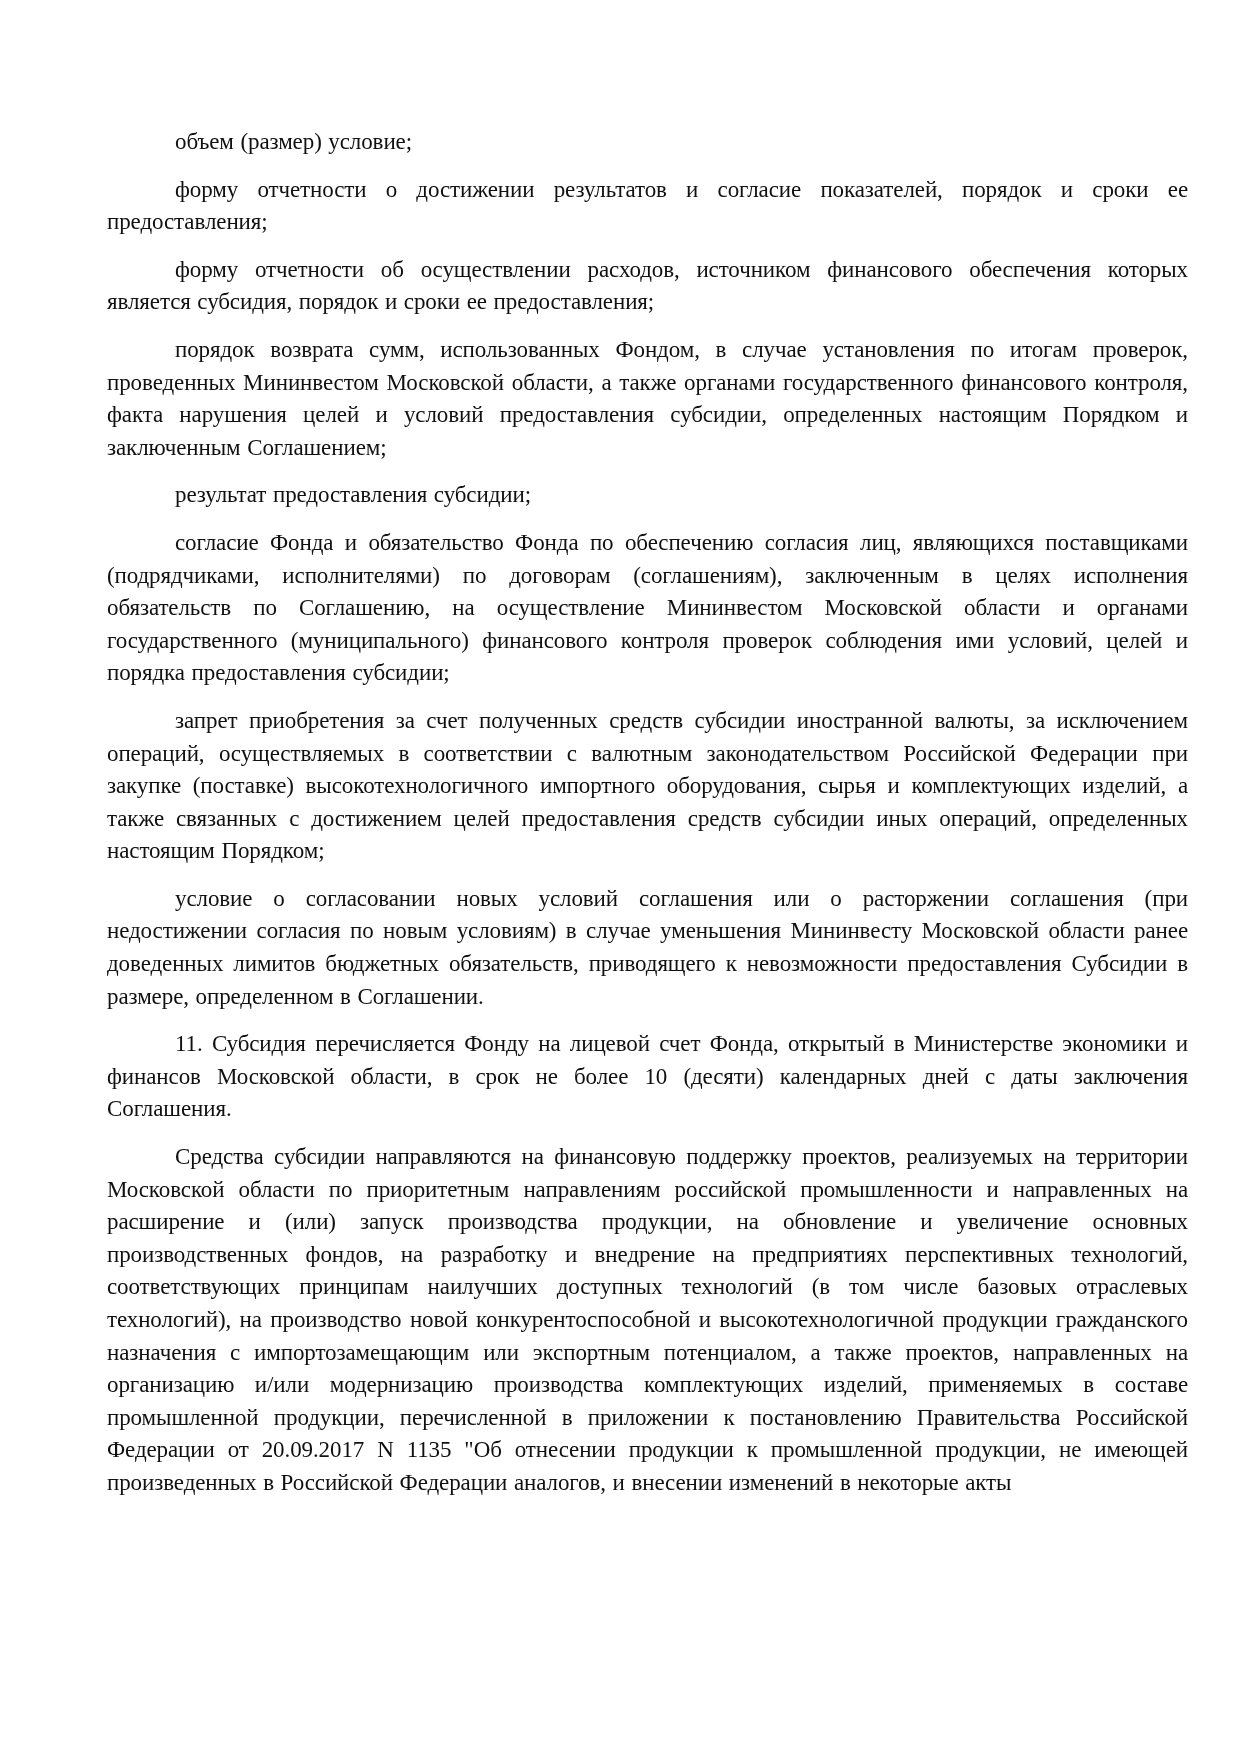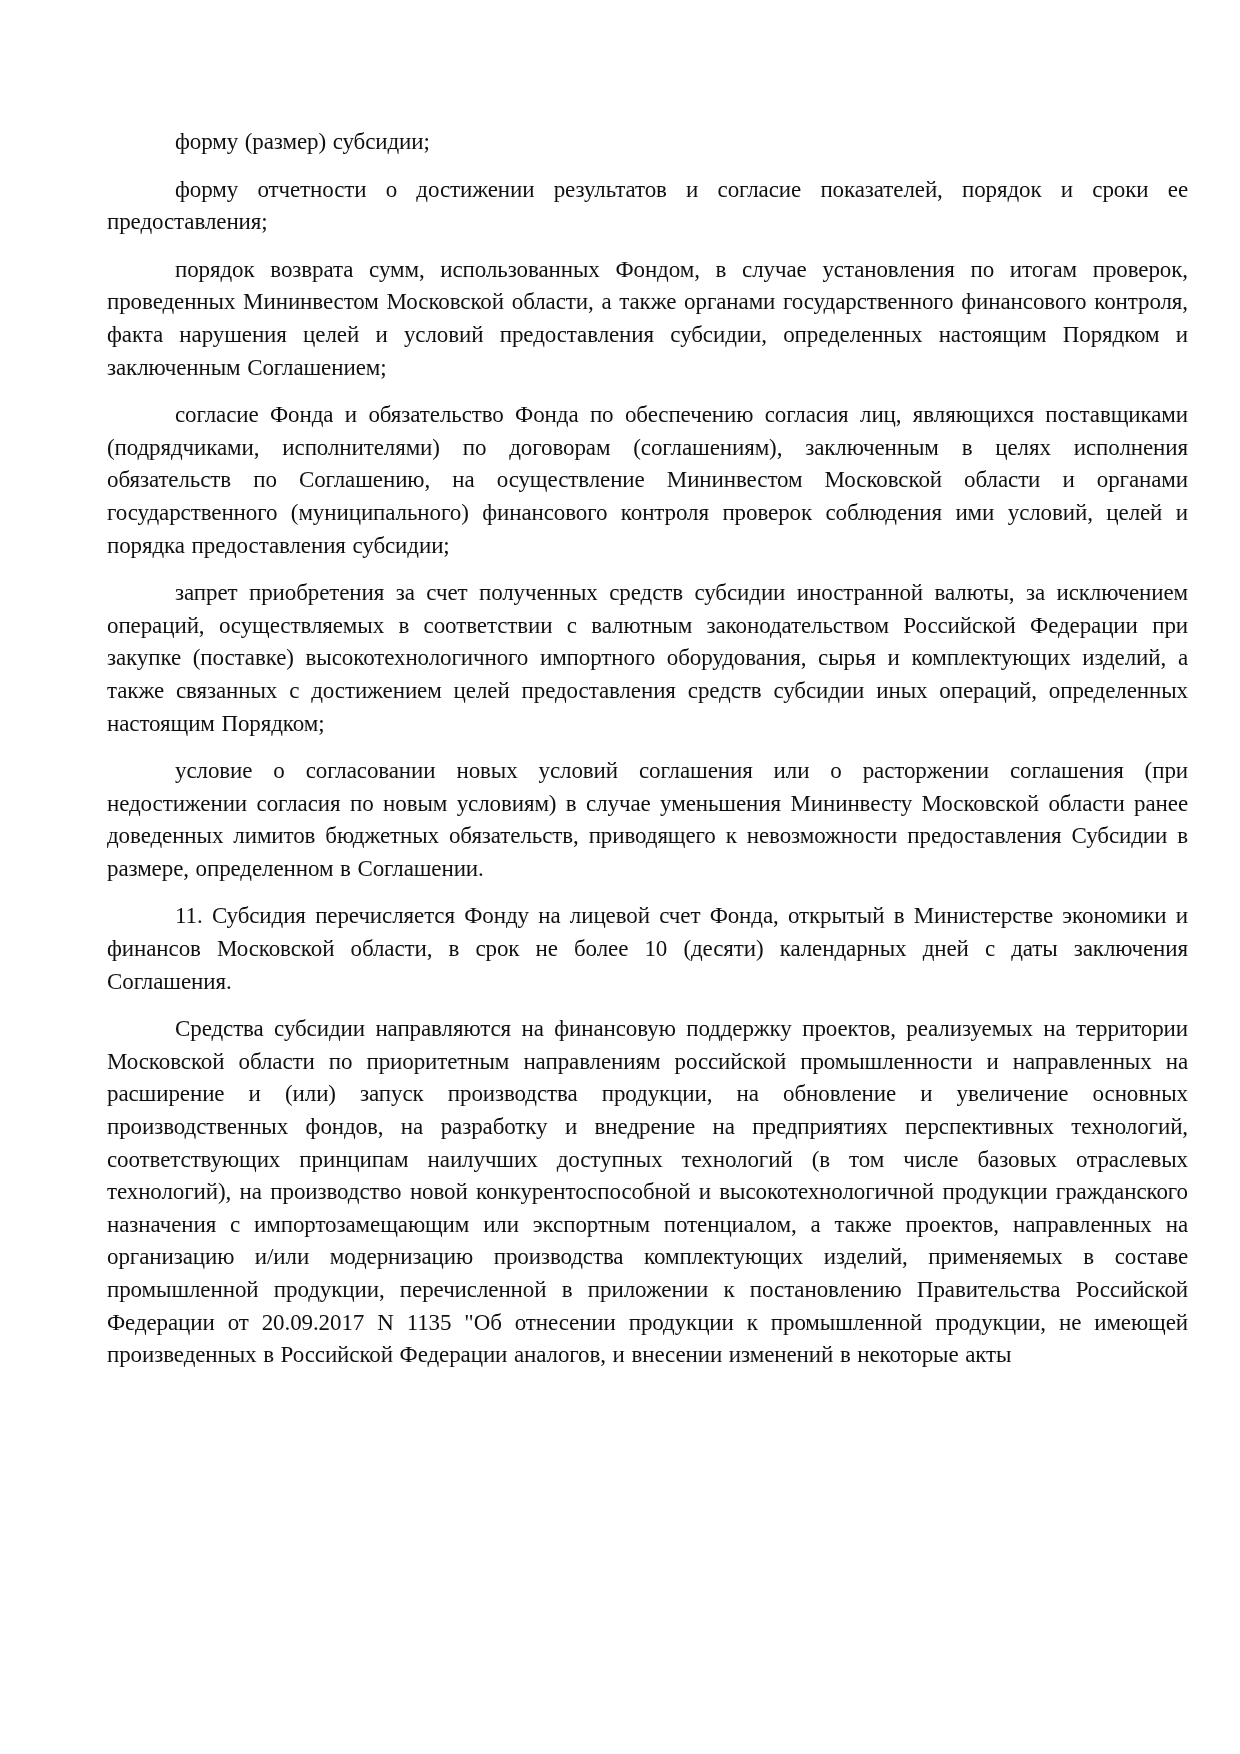--- a/index.html
+++ b/index.html
@@ -29,21 +29,23 @@
     text-align: justify;
     text-indent: 68px;
     letter-spacing: -0.1px;
     word-spacing: 1px;
   }
 </style>
 </head>
 <body>
 
 <div class="page">
-  <p>форму (размер) субсидии;</p>
+  <p>объем (размер) условие;</p>
   <p>форму отчетности о достижении результатов и согласие показателей, порядок и сроки ее предоставления;</p>
+  <p>форму отчетности об осуществлении расходов, источником финансового обеспечения которых является субсидия, порядок и сроки ее предоставления;</p>
   <p>порядок возврата сумм, использованных Фондом, в случае установления по итогам проверок, проведенных Мининвестом Московской области, а также органами государственного финансового контроля, факта нарушения целей и условий предоставления субсидии, определенных настоящим Порядком и заключенным Соглашением;</p>
+  <p>результат предоставления субсидии;</p>
   <p>согласие Фонда и обязательство Фонда по обеспечению согласия лиц, являющихся поставщиками (подрядчиками, исполнителями) по договорам (соглашениям), заключенным в целях исполнения обязательств по Соглашению, на осуществление Мининвестом Московской области и органами государственного (муниципального) финансового контроля проверок соблюдения ими условий, целей и порядка предоставления субсидии;</p>
   <p>запрет приобретения за счет полученных средств субсидии иностранной валюты, за исключением операций, осуществляемых в соответствии с валютным законодательством Российской Федерации при закупке (поставке) высокотехнологичного импортного оборудования, сырья и комплектующих изделий, а также связанных с достижением целей предоставления средств субсидии иных операций, определенных настоящим Порядком;</p>
   <p>условие о согласовании новых условий соглашения или о расторжении соглашения (при недостижении согласия по новым условиям) в случае уменьшения Мининвесту Московской области ранее доведенных лимитов бюджетных обязательств, приводящего к невозможности предоставления Субсидии в размере, определенном в Соглашении.</p>
   <p>11. Субсидия перечисляется Фонду на лицевой счет Фонда, открытый в Министерстве экономики и финансов Московской области, в срок не более 10 (десяти) календарных дней с даты заключения Соглашения.</p>
   <p>Средства субсидии направляются на финансовую поддержку проектов, реализуемых на территории Московской области по приоритетным направлениям российской промышленности и направленных на расширение и (или) запуск производства продукции, на обновление и увеличение основных производственных фондов, на разработку и внедрение на предприятиях перспективных технологий, соответствующих принципам наилучших доступных технологий (в том числе базовых отраслевых технологий), на производство новой конкурентоспособной и высокотехнологичной продукции гражданского назначения с импортозамещающим или экспортным потенциалом, а также проектов, направленных на организацию и/или модернизацию производства комплектующих изделий, применяемых в составе промышленной продукции, перечисленной в приложении к постановлению Правительства Российской Федерации от 20.09.2017 N 1135 "Об отнесении продукции к промышленной продукции, не имеющей произведенных в Российской Федерации аналогов, и внесении изменений в некоторые акты</p>
 </div>
 
 </body></html>

